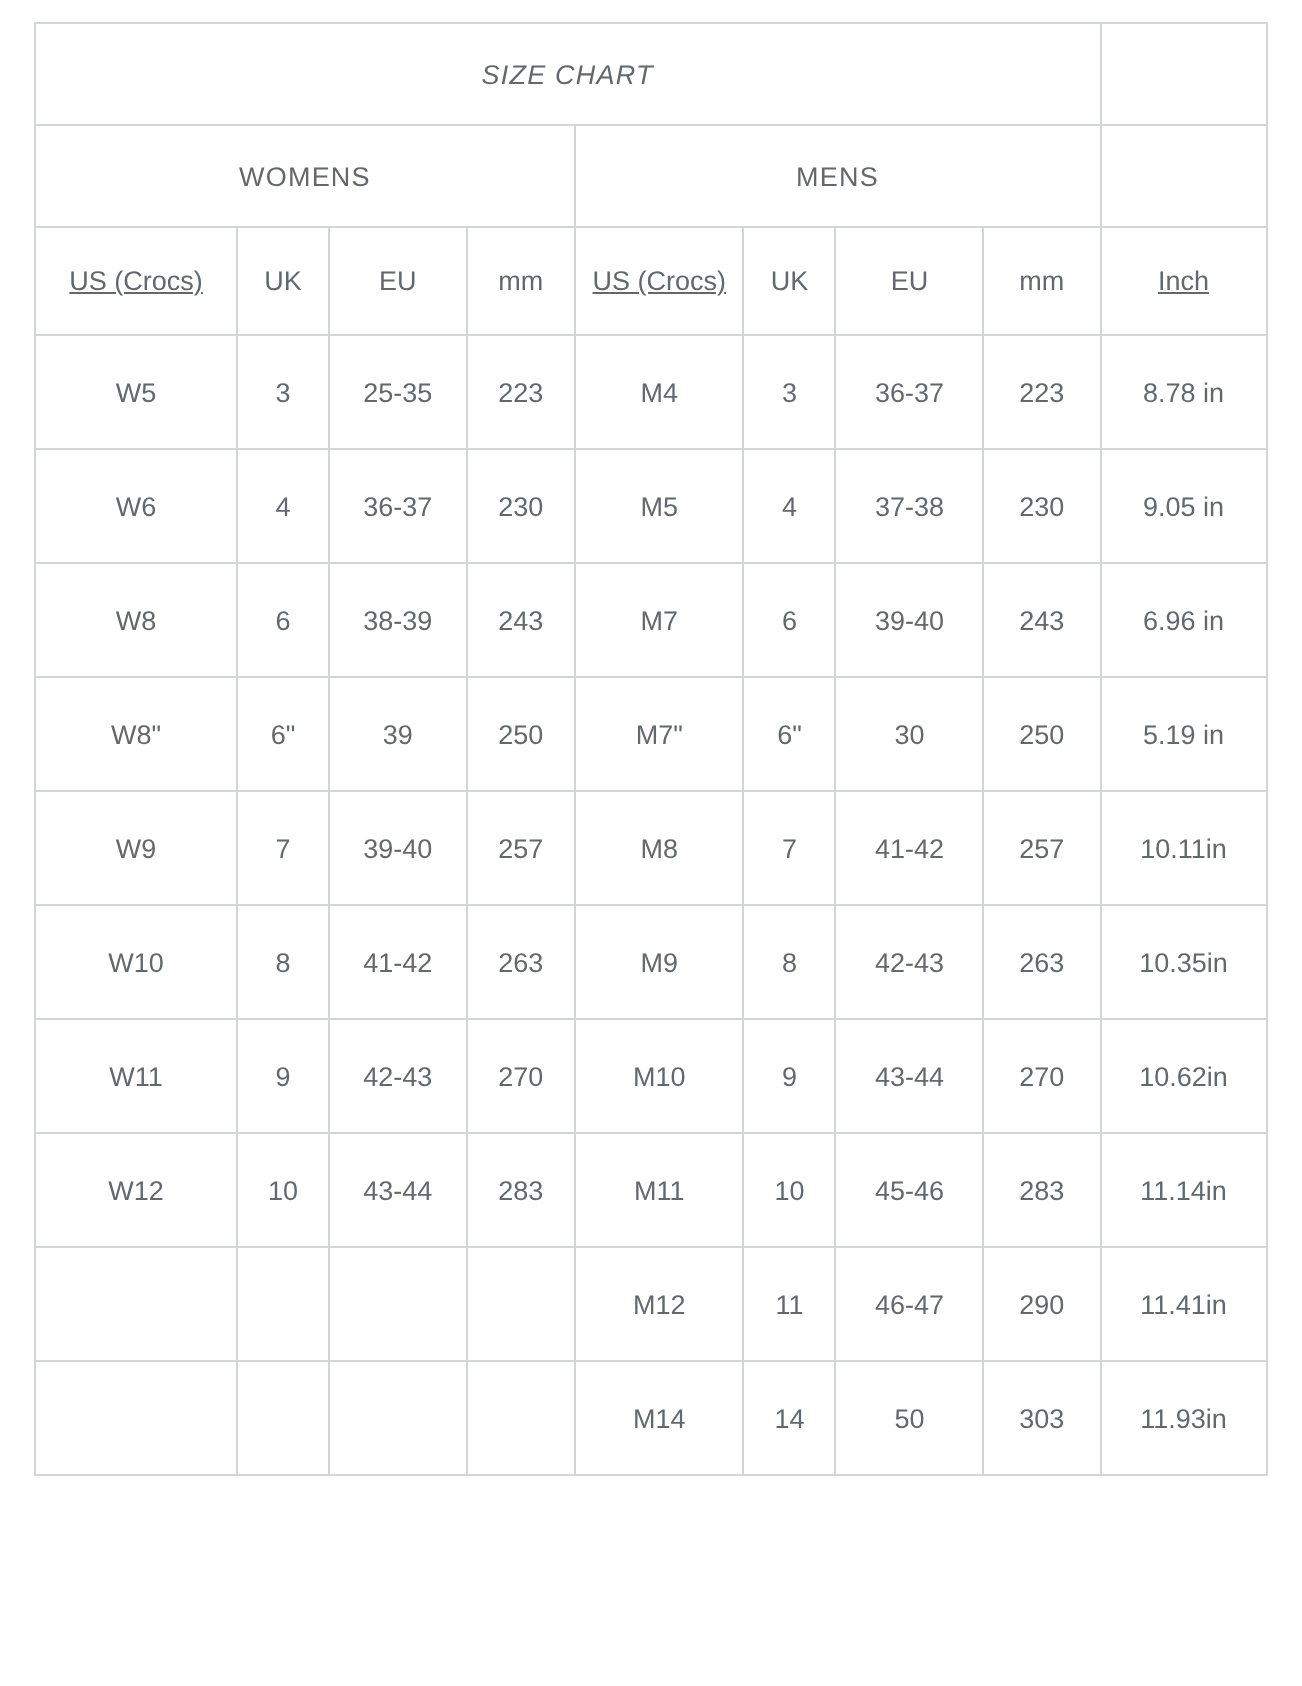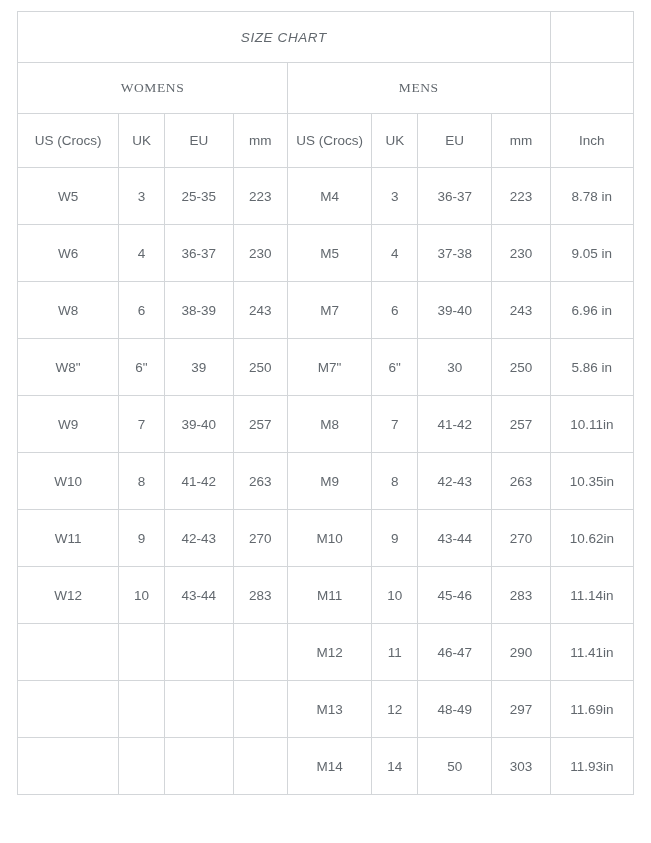--- a/index.html
+++ b/index.html
@@ -39,39 +39,40 @@
   col.c1 { width: 44px; }
   col.c2 { width: 66px; }
   col.c3 { width: 52px; }
   col.c4 { width: 81px; }
   col.c5 { width: 44px; }
   col.c6 { width: 71px; }
   col.c7 { width: 56px; }
   col.c8 { width: 80px; }
 
   tr.title-row td { height: 50px; }
-  tr.group-row td { height: 50px; font-family: Liberation Serif, serif; }
+  tr.group-row td { height: 50px; }
   tr.header-row td { height: 53px; }
   tr.data-row td { height: 56px; }
 
   td.title-cell {
     font-size: 14px;
     letter-spacing: 0.6px;
     color: #5f666c;
     font-style: italic;
   }
   td.group-cell {
     font-size: 14px;
     letter-spacing: 0.6px;
     color: #5f666c;
   }
   td.blank-cell { }
   td.hdr-strong {
     font-size: 14px;
     color: #3f464d;
+    text-decoration: underline;
   }
   td.hdr-sub {
     font-size: 13.5px;
     color: #8a9097;
   }
   td.sub {
     color: #8a9097;
   }
   td.empty { }
 </style>
@@ -148,21 +149,21 @@
       </tr>
       <tr class="data-row">
         <td>W8"</td>
         <td class="sub">6"</td>
         <td class="sub">39</td>
         <td class="sub">250</td>
         <td>M7"</td>
         <td class="sub">6"</td>
         <td class="sub">30</td>
         <td class="sub">250</td>
-        <td class="sub">5.86 in</td>
+        <td class="sub">5.19 in</td>
       </tr>
       <tr class="data-row">
         <td>W9</td>
         <td class="sub">7</td>
         <td class="sub">39-40</td>
         <td class="sub">257</td>
         <td>M8</td>
         <td class="sub">7</td>
         <td class="sub">41-42</td>
         <td class="sub">257</td>
@@ -210,31 +211,20 @@
         <td class="sub">11</td>
         <td class="sub">46-47</td>
         <td class="sub">290</td>
         <td class="sub">11.41in</td>
       </tr>
       <tr class="data-row">
         <td class="empty"></td>
         <td class="empty"></td>
         <td class="empty"></td>
         <td class="empty"></td>
-        <td>M13</td>
-        <td class="sub">12</td>
-        <td class="sub">48-49</td>
-        <td class="sub">297</td>
-        <td class="sub">11.69in</td>
-      </tr>
-      <tr class="data-row">
-        <td class="empty"></td>
-        <td class="empty"></td>
-        <td class="empty"></td>
-        <td class="empty"></td>
         <td>M14</td>
         <td class="sub">14</td>
         <td class="sub">50</td>
         <td class="sub">303</td>
         <td class="sub">11.93in</td>
       </tr>
     </tbody>
   </table>
 </div>
 

